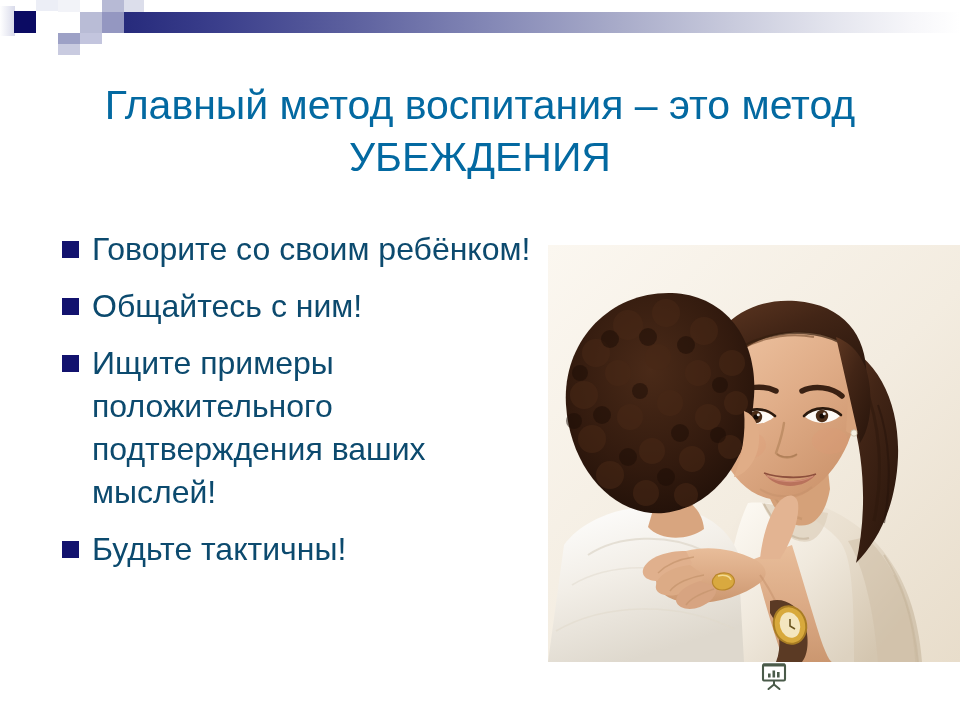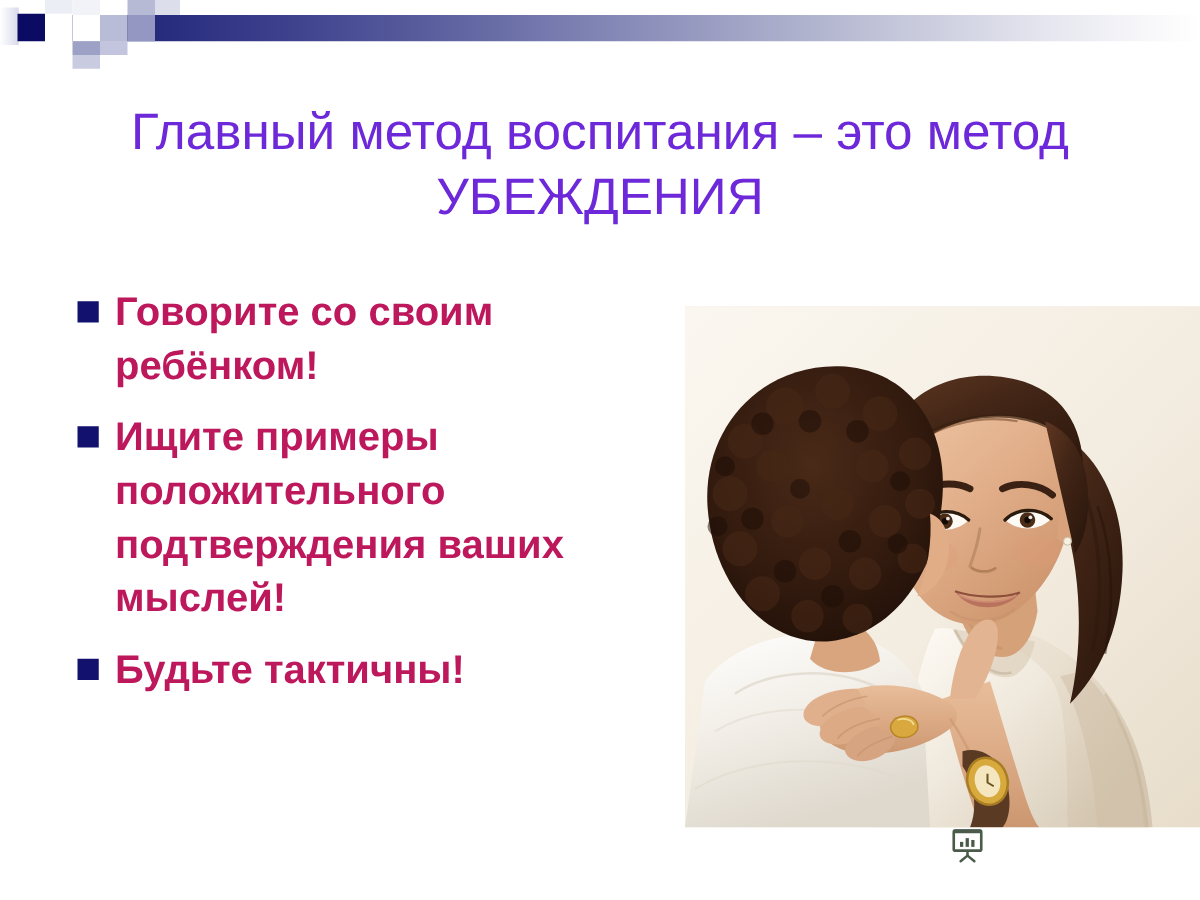--- a/index.html
+++ b/index.html
@@ -64,21 +64,21 @@
   #slide-title {
     position: absolute;
     left: 40px;
     top: 52px;
     width: 880px;
     text-align: center;
     font-size: 41px;
     line-height: 52px;
     font-weight: normal;
     letter-spacing: 0px;
-    color: #6d28d9;
+    color: #0369a1;
   }
 
   
   #bullet-list {
     position: absolute;
     left: 62px;
     top: 228px;
     width: 480px;
   }
   .bullet-item {
@@ -90,22 +90,21 @@
     flex: 0 0 auto;
     width: 17px;
     height: 17px;
     background: #12126e;
     margin-top: 13px;
     margin-right: 13px;
   }
   .bullet-text {
     font-size: 32px;
     line-height: 43px;
-    color: #be185d;
-    font-weight: bold;
+    color: #0c4a6e;
   }
 
   
   #photo {
     position: absolute;
     left: 548px;
     top: 245px;
     width: 412px;
     height: 417px;
     overflow: hidden;
@@ -152,20 +151,24 @@
 
 <h1 id="slide-title">Главный метод воспитания – это метод УБЕЖДЕНИЯ</h1>
 
 <div id="bullet-list">
 
   <div class="bullet-item">
     <span class="bullet-marker"></span>
     <span class="bullet-text">Говорите со своим ребёнком!</span>
   </div>
 
+  <div class="bullet-item">
+    <span class="bullet-marker"></span>
+    <span class="bullet-text">Общайтесь с ним!</span>
+  </div>
 
   <div class="bullet-item">
     <span class="bullet-marker"></span>
     <span class="bullet-text">Ищите примеры положительного подтверждения ваших мыслей!</span>
   </div>
 
   <div class="bullet-item">
     <span class="bullet-marker"></span>
     <span class="bullet-text">Будьте тактичны!</span>
   </div>

